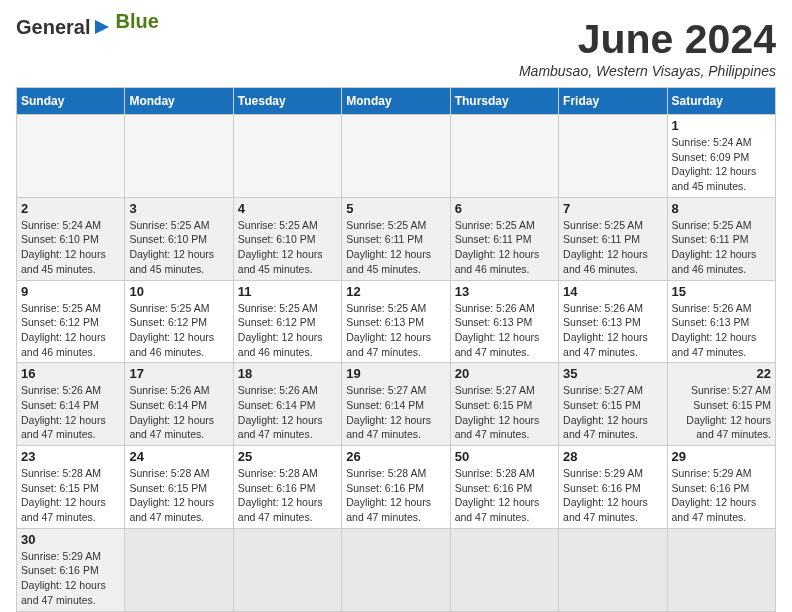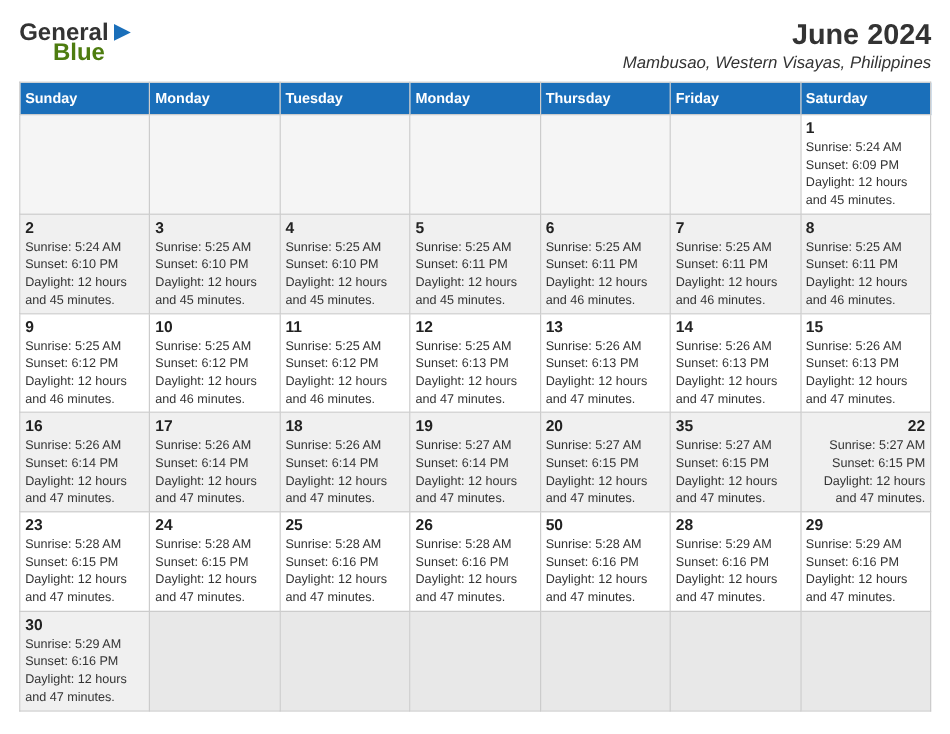--- a/index.html
+++ b/index.html
@@ -11,28 +11,28 @@
       padding: 16px;
     }
     .header {
       display: flex;
       justify-content: space-between;
       align-items: flex-start;
       margin-bottom: 8px;
     }
     .logo {
       display: flex;
-      flex-direction: column;
-      align-items: center;
+      flex-direction: row;
+      align-items: flex-start;
     }
     .title-block {
       text-align: right;
     }
     .month-title {
-      font-size: 24px;
+      font-size: 41px;
       font-weight: bold;
       color: #333;
     }
     .location {
       font-size: 14px;
       color: #333;
       font-style: italic;
     }
     .calendar {
       width: 100%;

